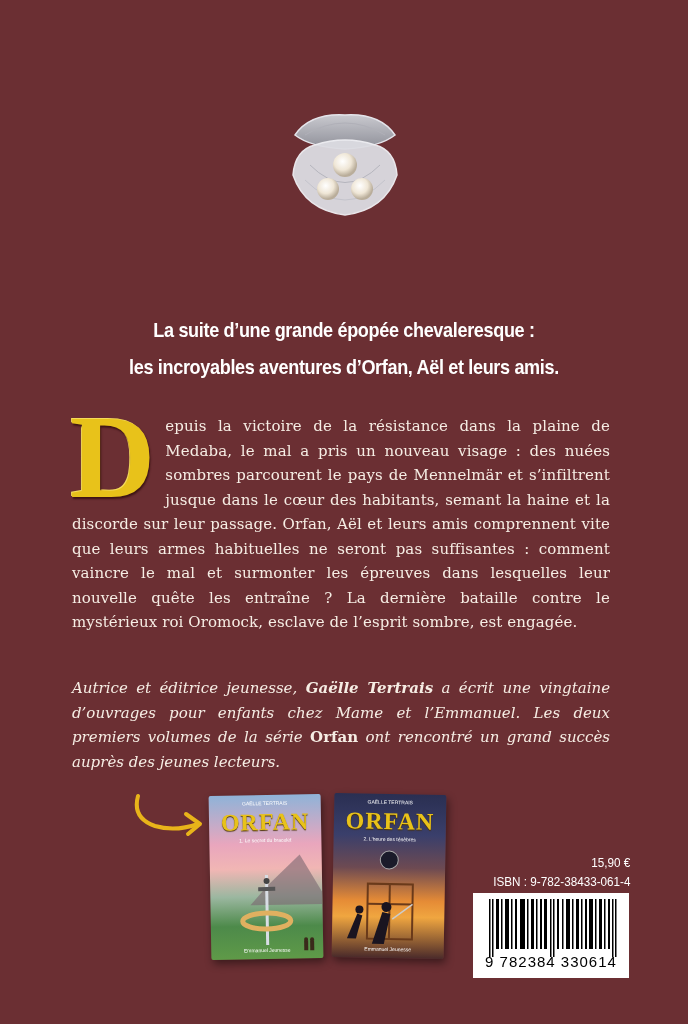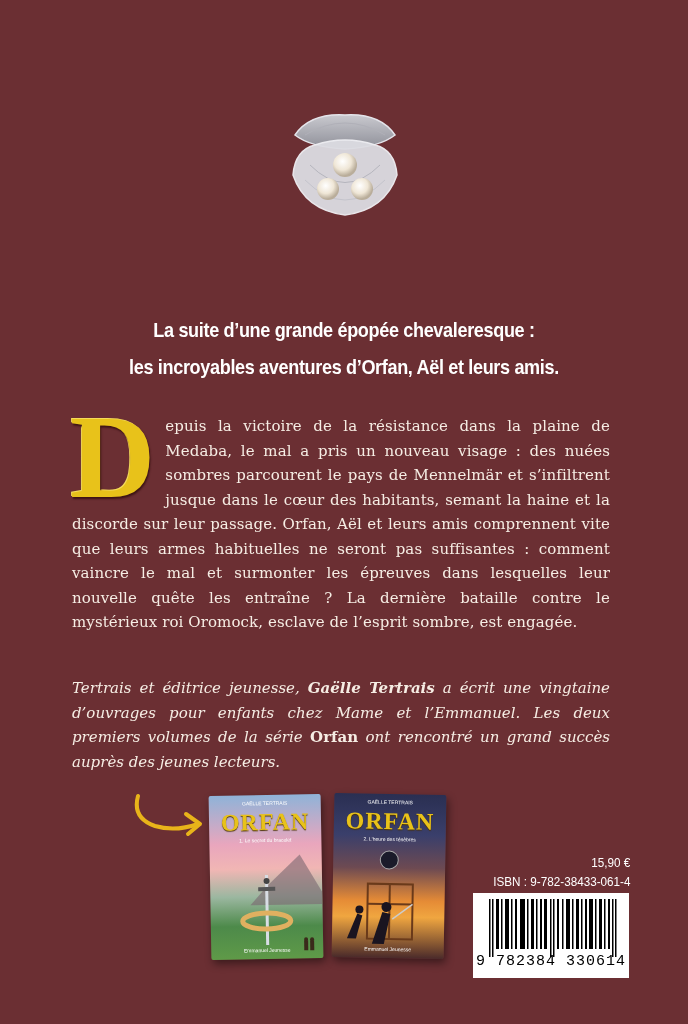--- a/index.html
+++ b/index.html
@@ -74,21 +74,21 @@
   #isbn {
     right:58px; top:874px; font-family:"Liberation Sans", sans-serif;
     font-size:13px; color:#fff; transform:scaleX(0.9); transform-origin:right;
   }
   #barcode-box {
     left:473px; top:893px; width:156px; height:85px; background:#fff;
   }
   #bars { position:absolute; left:16px; top:6px; width:128px; height:58px; }
   #barcode-digits {
     position:absolute; left:0; width:100%; top:60px; text-align:center;
-    font-family:Liberation Mono, monospace; font-size:15px; color:#000;
+    font-family:Liberation Sans, sans-serif; font-size:15px; color:#000;
     letter-spacing:1px;
   }
 </style>
 </head>
 <body>
 
 <svg id="shell" class="abs" viewBox="0 0 120 120">
   <defs>
     <radialGradient id="pearl" cx="40%" cy="35%" r="60%">
       <stop offset="0%" stop-color="#ffffff"></stop>
@@ -111,21 +111,21 @@
 </svg>
 
 <div id="tag1" class="abs tagline">La suite d’une grande épopée chevaleresque :</div>
 <div id="tag2" class="abs tagline">les incroyables aventures d’Orfan, Aël et leurs amis.</div>
 
 <div id="summary" class="abs">
   <span id="dropcap">D</span>
   <span>epuis la victoire de la résistance dans la plaine de Medaba, le mal a pris un nouveau visage : des nuées sombres parcourent le pays de Mennelmär et s’infiltrent jusque dans le cœur des habitants, semant la haine et la discorde sur leur passage. Orfan, Aël et leurs amis comprennent vite que leurs armes habituelles ne seront pas suffisantes : comment vaincre le mal et surmonter les épreuves dans lesquelles leur nouvelle quête les entraîne ? La dernière bataille contre le mystérieux roi Oromock, esclave de l’esprit sombre, est engagée.</span>
 </div>
 
-<div id="bio" class="abs"><span>Tertrais et éditrice jeunesse, </span><b>Gaëlle Tertrais</b><span> a écrit une vingtaine d’ouvrages pour enfants chez Mame et l’Emmanuel. Les deux premiers volumes de la série </span><span class="series">Orfan</span><span> ont rencontré un grand succès auprès des jeunes lecteurs.</span></div>
+<div id="bio" class="abs"><span>Autrice et éditrice jeunesse, </span><b>Gaëlle Tertrais</b><span> a écrit une vingtaine d’ouvrages pour enfants chez Mame et l’Emmanuel. Les deux premiers volumes de la série </span><span class="series">Orfan</span><span> ont rencontré un grand succès auprès des jeunes lecteurs.</span></div>
 
 <svg id="arrow" class="abs" viewBox="0 0 80 60">
   <path d="M8 8 Q2 30 25 38 Q45 44 68 36" fill="none" stroke="#e8b41a" stroke-width="4" stroke-linecap="round"></path>
   <path d="M56 26 L70 36 L58 46" fill="none" stroke="#e8b41a" stroke-width="4" stroke-linecap="round" stroke-linejoin="round"></path>
 </svg>
 
 <div id="book1" class="book">
   <div class="book-author">GAËLLE TERTRAIS</div>
   <div class="book-title">ORFAN</div>
   <div class="book-sub">1. Le secret du bracelet</div>

